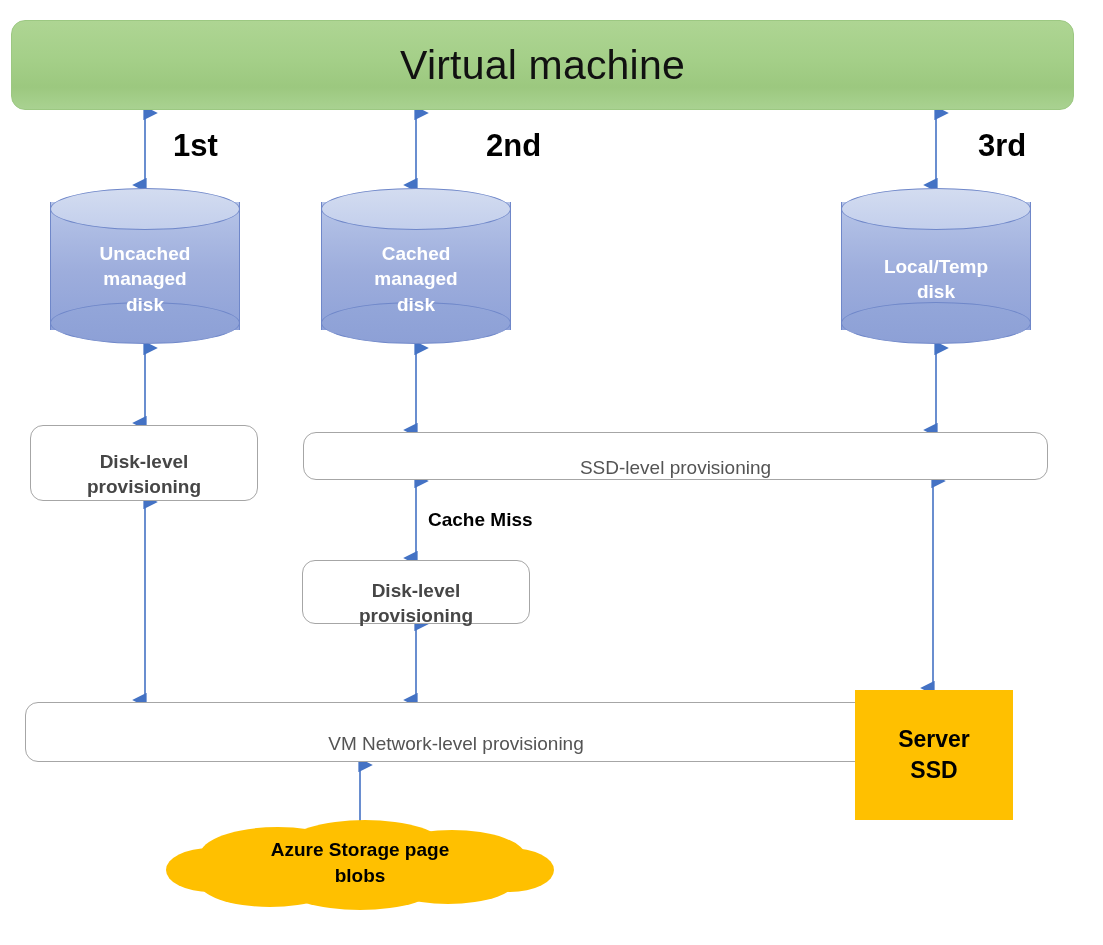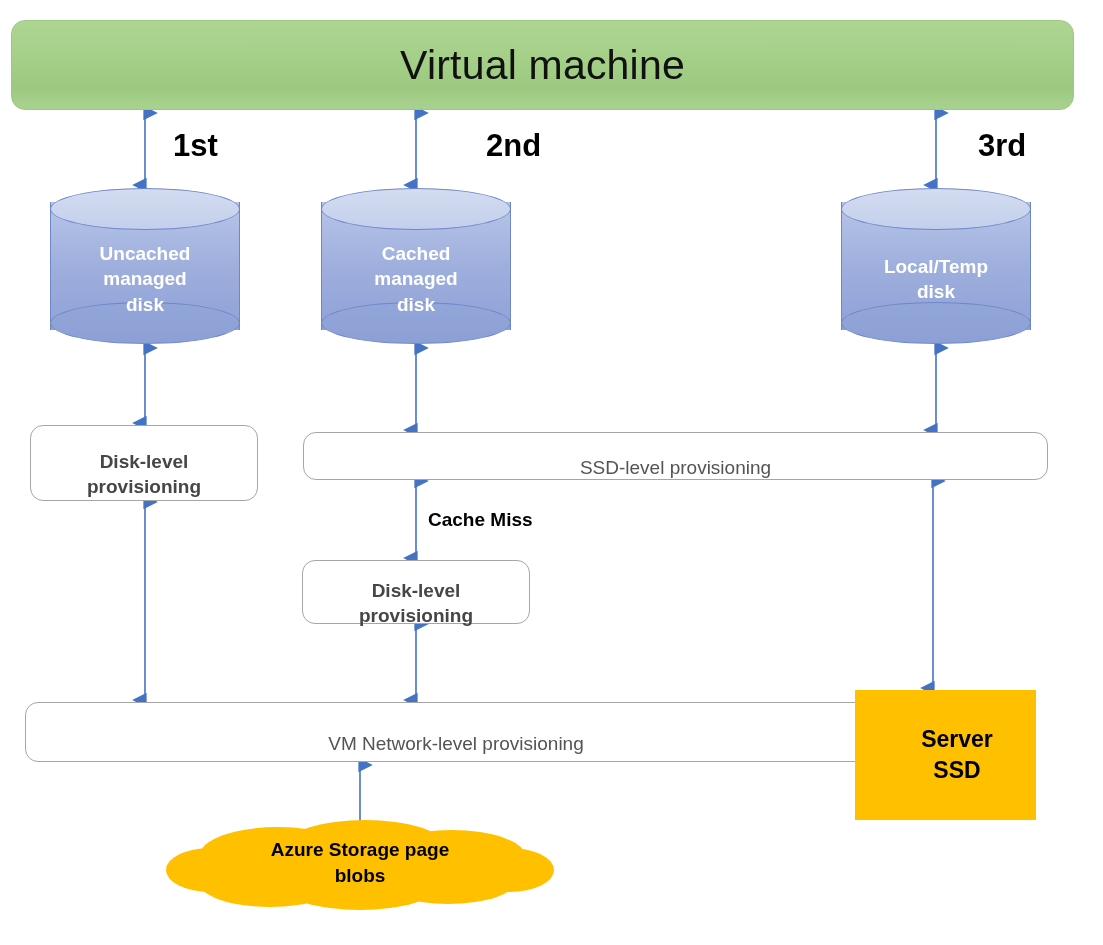--- a/index.html
+++ b/index.html
@@ -168,21 +168,21 @@
 provisioning</span>
   </div>
 
   <div class="pbox light" style="left:25px;top:702px;width:862px;height:60px;">
     <span class="txt">VM Network-level provisioning</span>
   </div>
 
   <div class="anno note" style="left:428px;top:507px;">Cache Miss</div>
 
 
-  <div class="server-ssd" style="left:855px;top:690px;width:158px;height:130px;padding-left:23px;">
+  <div class="server-ssd" style="left:855px;top:690px;width:158px;height:130px;">
     <span>Server
 SSD</span>
   </div>
 
   <div class="cloud" style="left:160px;top:815px;width:400px;height:95px;">
     <svg width="400" height="95" viewBox="0 0 400 95" xmlns="http://www.w3.org/2000/svg">
       <g fill="#ffc000">
         <ellipse cx="118" cy="40" rx="78" ry="28"></ellipse>
         <ellipse cx="205" cy="30" rx="78" ry="25"></ellipse>
         <ellipse cx="292" cy="42" rx="74" ry="27"></ellipse>

